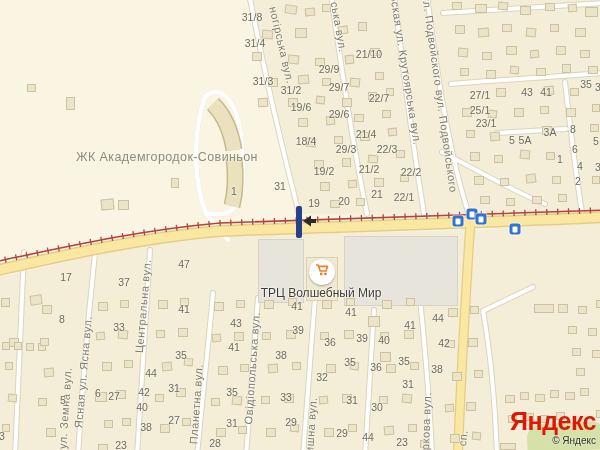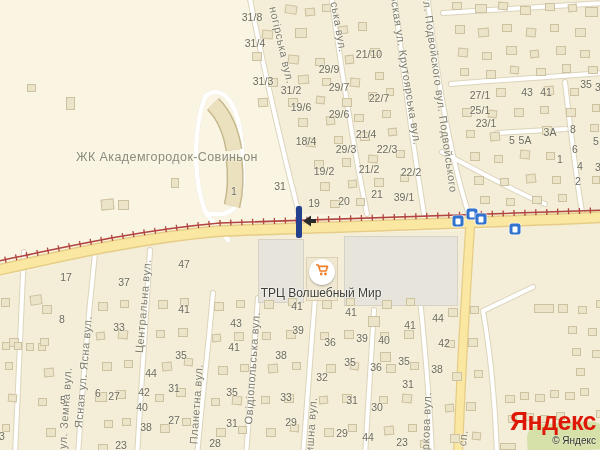--- a/index.html
+++ b/index.html
@@ -392,21 +392,21 @@
       <div class="hnum" style="left: 369px; top: 54px;">21/10</div>
       <div class="hnum" style="left: 379px; top: 98px;">22/7</div>
       <div class="hnum" style="left: 306px; top: 141px;">18/4</div>
       <div class="hnum" style="left: 366px; top: 134px;">21/4</div>
       <div class="hnum" style="left: 346px; top: 149px;">29/3</div>
       <div class="hnum" style="left: 387px; top: 149px;">22/3</div>
       <div class="hnum" style="left: 324px; top: 171px;">19/2</div>
       <div class="hnum" style="left: 369px; top: 169px;">21/2</div>
       <div class="hnum" style="left: 411px; top: 172px;">22/2</div>
       <div class="hnum" style="left: 377px; top: 194px;">21</div>
-      <div class="hnum" style="left: 404px; top: 197px;">39/1</div>
+      <div class="hnum" style="left: 404px; top: 197px;">22/1</div>
       <div class="hnum" style="left: 314px; top: 203px;">19</div>
       <div class="hnum" style="left: 344px; top: 201px;">20</div>
       <div class="hnum" style="left: 234px; top: 191px;">1</div>
       <div class="hnum" style="left: 280px; top: 186px;">31</div>
       <div class="hnum" style="left: 480px; top: 95px;">27/1</div>
       <div class="hnum" style="left: 480px; top: 110px;">25/1</div>
       <div class="hnum" style="left: 486px; top: 123px;">23/1</div>
       <div class="hnum" style="left: 527px; top: 92px;">43</div>
       <div class="hnum" style="left: 546px; top: 92px;">41</div>
       <div class="hnum" style="left: 586px; top: 84px;">35</div>

